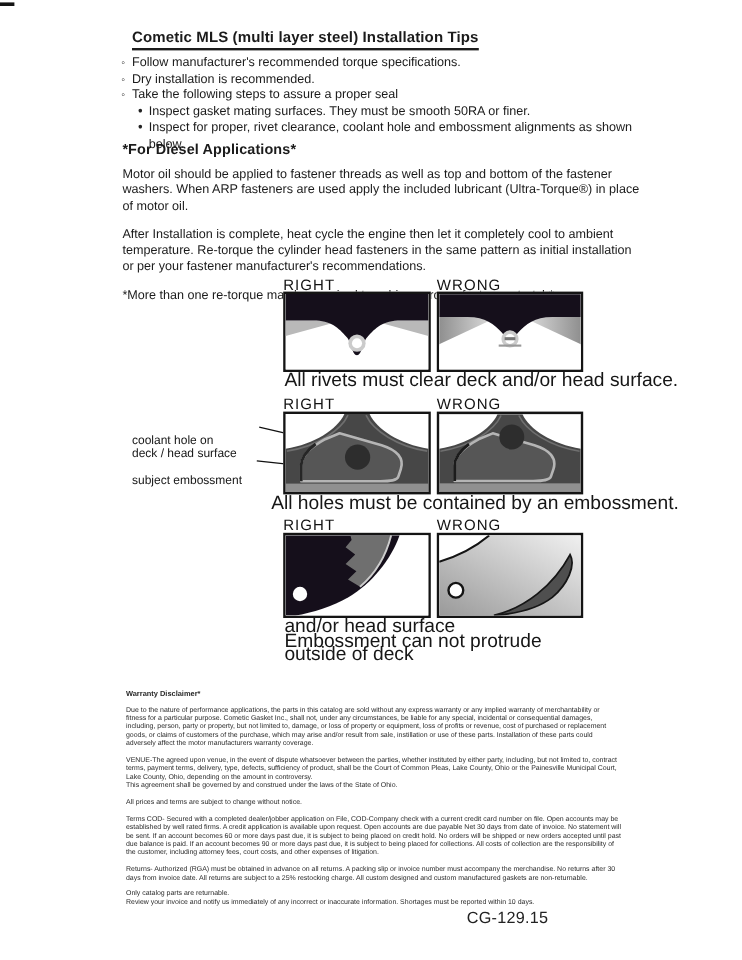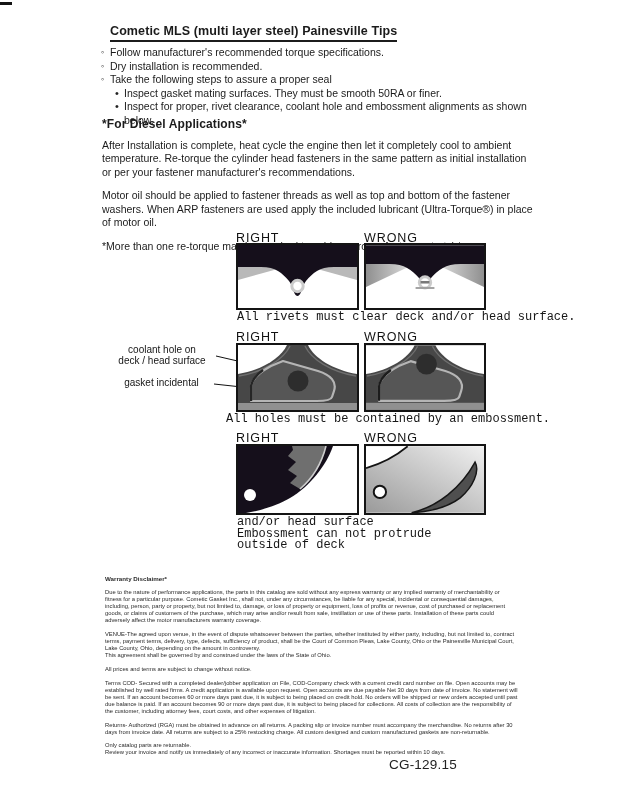--- a/index.html
+++ b/index.html
@@ -24,36 +24,36 @@
   .bullet-row.sub{margin-left:14px;}
   .bullet-row.sub .marker{font-size:11px;}
   
   #diesel{left:90px;top:118px;width:434px;font-size:10.5px;line-height:13.5px;margin-left:12px;}
   #diesel h2{font-size:12px;margin:0 0 7px 0;letter-spacing:.1px;}
   #diesel p{margin:0 0 10px 0;}
   
   .fig-label{font-size:12.5px;letter-spacing:.9px;color:#121212;}
   .panel{width:123px;height:67px;border:2px solid #141414;box-sizing:border-box;background:#fff;}
   .panel svg{display:block;width:100%;height:100%;}
-  .caption{font-size:12px;line-height:11.5px;color:#161616;font-family:Liberation Mono, monospace;}
-  .fig2-side-label{font-size:10px;line-height:11px;text-align:center;color:#161616;}
+  .caption{font-size:16px;line-height:11.5px;color:#161616;}
+  .fig2-side-label{font-size:10px;line-height:11px;text-align:left;color:#161616;margin-top:18px;}
   
   #warranty{left:105px;top:575px;width:413px;font-size:5.8px;line-height:7.1px;color:#2a2a2a;}
   #warranty h3{font-size:6.2px;margin:0 0 7px 0;}
   #warranty p{margin:0 0 6.5px 0;}
   #warranty p.tight{margin:0;}
   
   #footer-code{left:389px;top:757px;font-size:13.5px;letter-spacing:.2px;color:#222;}
 </style>
 </head>
 <body>
 
 <div class="abs" id="corner-artifact"></div>
 
-<div class="abs" id="doc-title">Cometic MLS (multi layer steel) Painesville Tips</div>
+<div class="abs" id="doc-title">Cometic MLS (multi layer steel) Installation Tips</div>
 
 <div class="abs" id="tips-list">
   <div class="bullet-row">
     <span class="marker">◦</span>
     <span>Follow manufacturer's recommended torque specifications.</span>
   </div>
   <div class="bullet-row">
     <span class="marker">◦</span>
     <span>Dry installation is recommended.</span>
   </div>
@@ -66,22 +66,22 @@
     <span>Inspect gasket mating surfaces.  They must be smooth 50RA or finer.</span>
   </div>
   <div class="bullet-row sub">
     <span class="marker">•</span>
     <span>Inspect for proper, rivet clearance, coolant hole and embossment alignments as shown below.</span>
   </div>
 </div>
 
 <div class="abs" id="diesel">
   <h2>*For Diesel Applications*</h2>
+  <p>Motor oil should be applied to fastener threads as well as top and bottom of the fastener washers. When ARP fasteners are used apply the included lubricant (Ultra-Torque®) in place of motor oil.</p>
   <p>After Installation is complete, heat cycle the engine then let it completely cool to ambient temperature. Re-torque the cylinder head fasteners in the same pattern as initial installation or per your fastener manufacturer's recommendations.</p>
-  <p>Motor oil should be applied to fastener threads as well as top and bottom of the fastener washers. When ARP fasteners are used apply the included lubricant (Ultra-Torque®) in place of motor oil.</p>
   <p>*More than one re-torque may be required to achieve proper fastener stretch*</p>
 </div>
 
 <div class="abs fig-label" style="left:236px;top:231px;width:123px;">RIGHT</div>
 <div class="abs fig-label" style="left:364px;top:231px;width:122px;">WRONG</div>
 
 <div class="abs panel" style="left:236px;top:243px;">
   <svg viewBox="0 0 119 63">
     <rect width="119" height="63" fill="#ffffff"></rect>
     <polygon points="0,22 47,22 0,35" fill="#b9b9b9"></polygon>
@@ -116,21 +116,21 @@
 </div>
 <div class="abs caption" style="left:237px;top:312px;">All rivets must clear deck and/or head surface.</div>
 
 <div class="abs fig-label" style="left:236px;top:330px;width:123px;">RIGHT</div>
 <div class="abs fig-label" style="left:364px;top:330px;width:122px;">WRONG</div>
 
 <div class="abs fig2-side-label" style="left:110px;top:344px;width:104px;">
   <div>coolant hole on</div>
   <div>deck / head surface</div>
 </div>
-<div class="abs fig2-side-label" style="left:110px;top:377px;width:103px;">gasket incidental</div>
+<div class="abs fig2-side-label" style="left:110px;top:377px;width:103px;">subject embossment</div>
 
 <svg class="abs" style="left:115px;top:340px;pointer-events:none;" width="375" height="90">
   <path d="M101,16 L170,32" stroke="#111" stroke-width="1" fill="none"></path>
   <polygon points="175,34 167,33.8 170,28.8" fill="#111"></polygon>
   <path d="M99,44 L136,48" stroke="#111" stroke-width="1" fill="none"></path>
   <polygon points="142,49 134,50 135,45" fill="#111"></polygon>
 </svg>
 
 <div class="abs panel" style="left:236px;top:343px;height:69px;">
   <svg viewBox="0 0 119 65">

